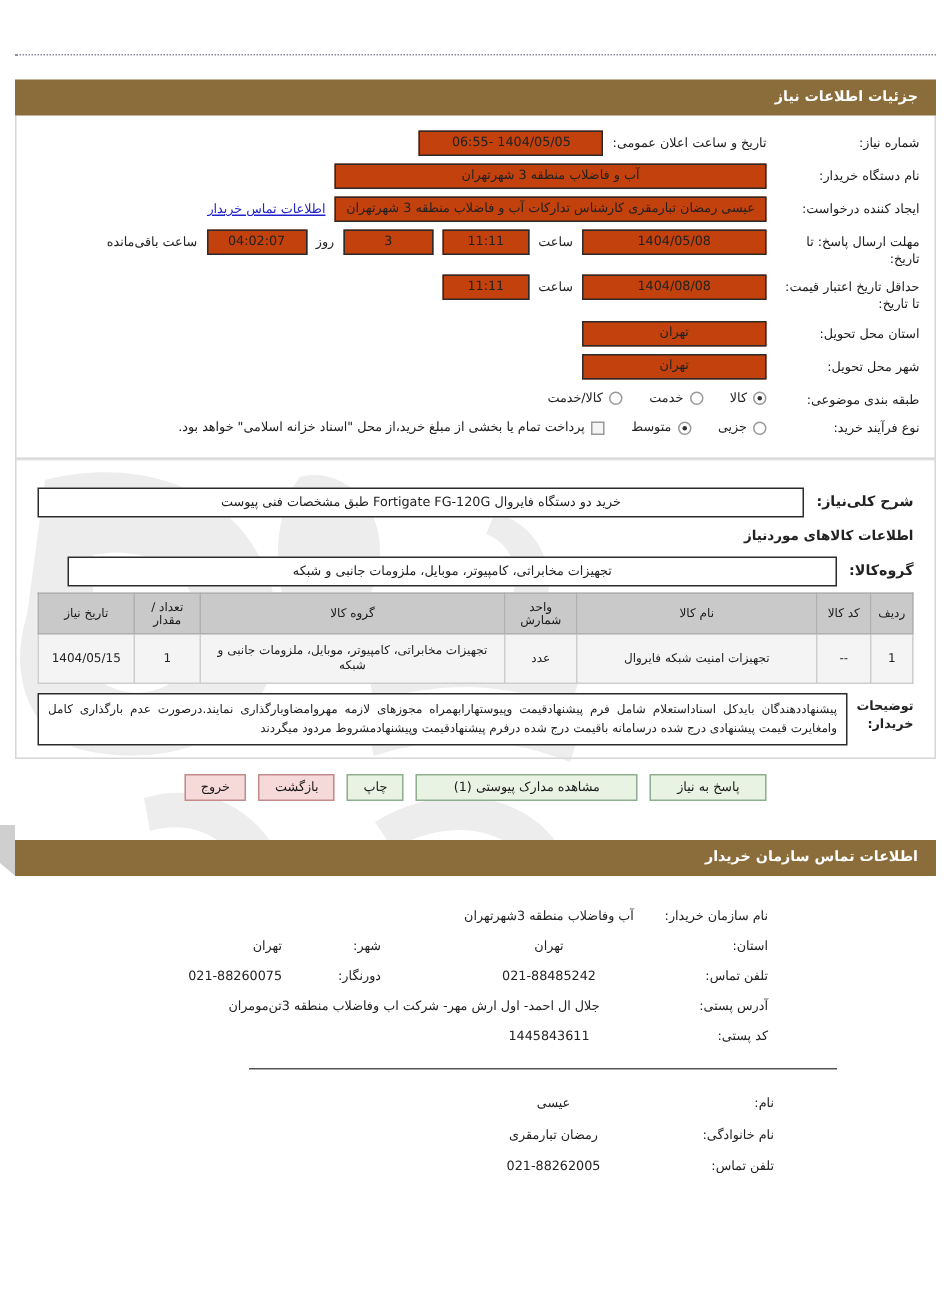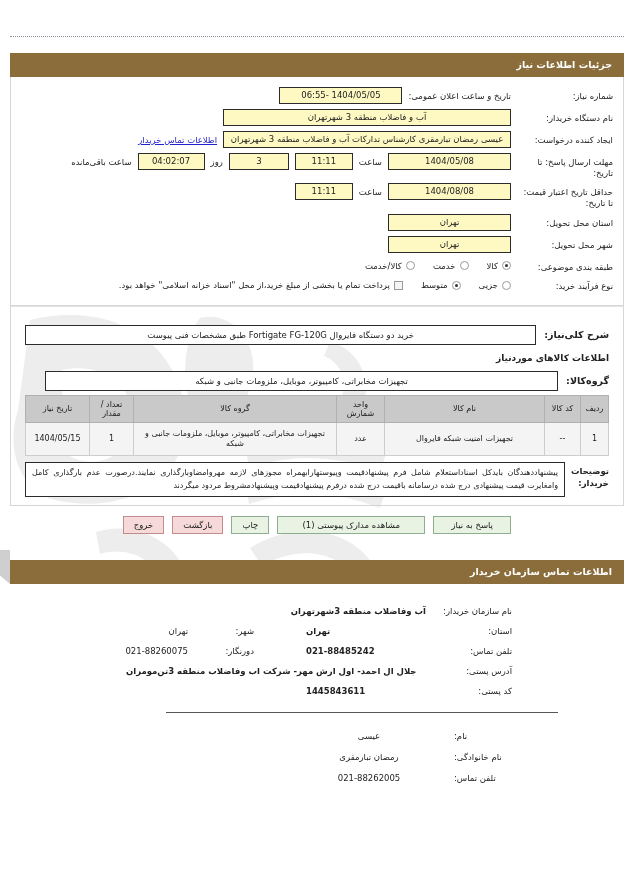--- a/index.html
+++ b/index.html
@@ -85,21 +85,21 @@
     width: 96px;
     flex: 0 0 96px;
     text-align: right;
     padding-top: 4px;
     font-size: 8.5px;
     line-height: 1.25;
     color: #1c1c1c;
   }
   .box {
     border: 1px solid #2b2b2b;
-    background: #fef9c3;
+    background: #c2410c;
     height: 17px;
     line-height: 15px;
     padding: 0 4px;
     font-size: 8.5px;
     text-align: center;
     white-space: nowrap;
     overflow: hidden;
     display: inline-block;
   }
   .box.wide   { width: 196px; }
@@ -211,33 +211,33 @@
   .btn.w-ans { min-width: 78px; }
   .btn.w-docs { min-width: 148px; }
 
   
   .contact-block { margin: 10px 4px 0 4px; }
   .crow {
     display: flex; align-items: baseline;
     margin-bottom: 10px; font-size: 8.5px;
   }
   .ck { width: 86px; flex: 0 0 86px; text-align: right; padding-left: 6px; }
-  .cv { min-width: 120px; text-align: left; font-weight: bold; }
+  .cv { min-width: 120px; text-align: center; }
   .ck2 { width: 66px; flex: 0 0 66px; text-align: right; padding-left: 6px; }
   .cv2 { min-width: 90px; text-align: right; }
 
   .hr-thick {
     border: none; border-top: 1px solid #555;
     margin: 16px 70px 18px 160px;
   }
   .plain-head { font-size: 8.5px; margin: 0 4px 12px 4px; text-align: right; }
 
   .p-wrap { padding-right: 70px; }
   .p-row { display: flex; font-size: 8.5px; margin-bottom: 11px; }
-  .p-k { width: 72px; flex: 0 0 72px; text-align: left; padding-left: 10px; }
+  .p-k { width: 72px; flex: 0 0 72px; text-align: right; padding-left: 10px; }
   .p-v { width: 150px; text-align: center; }
 </style>
 </head>
 <body>
 
 <div class="watermark">
   <svg viewBox="0 0 430 330" xmlns="http://www.w3.org/2000/svg">
     <g fill="#c4c4c4">
       <path d="M30 20 C 110 0, 180 40, 185 115 C 190 185, 120 215, 55 200 C 20 190, 5 150, 18 110 Z
                M62 70 C 110 60, 140 95, 132 130 C 124 162, 85 172, 62 150 Z" fill-rule="evenodd"></path>

